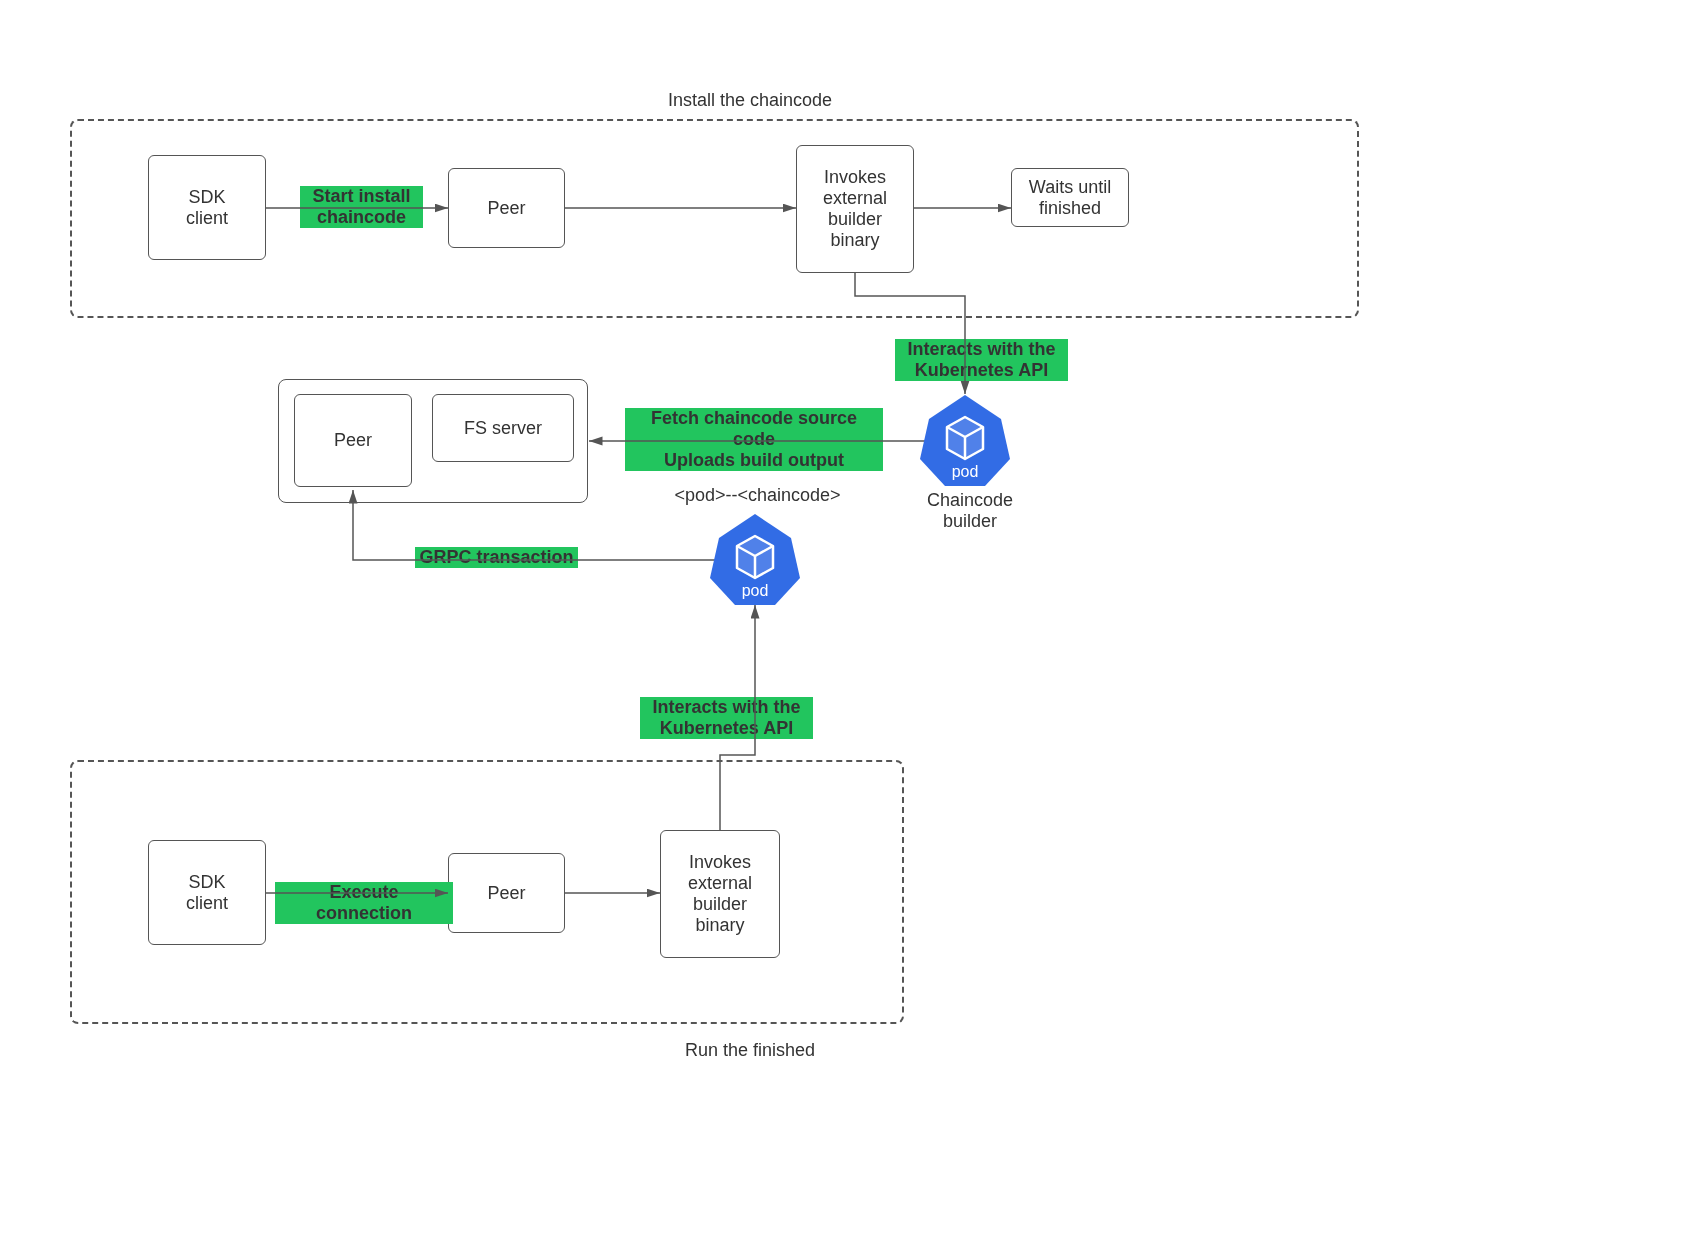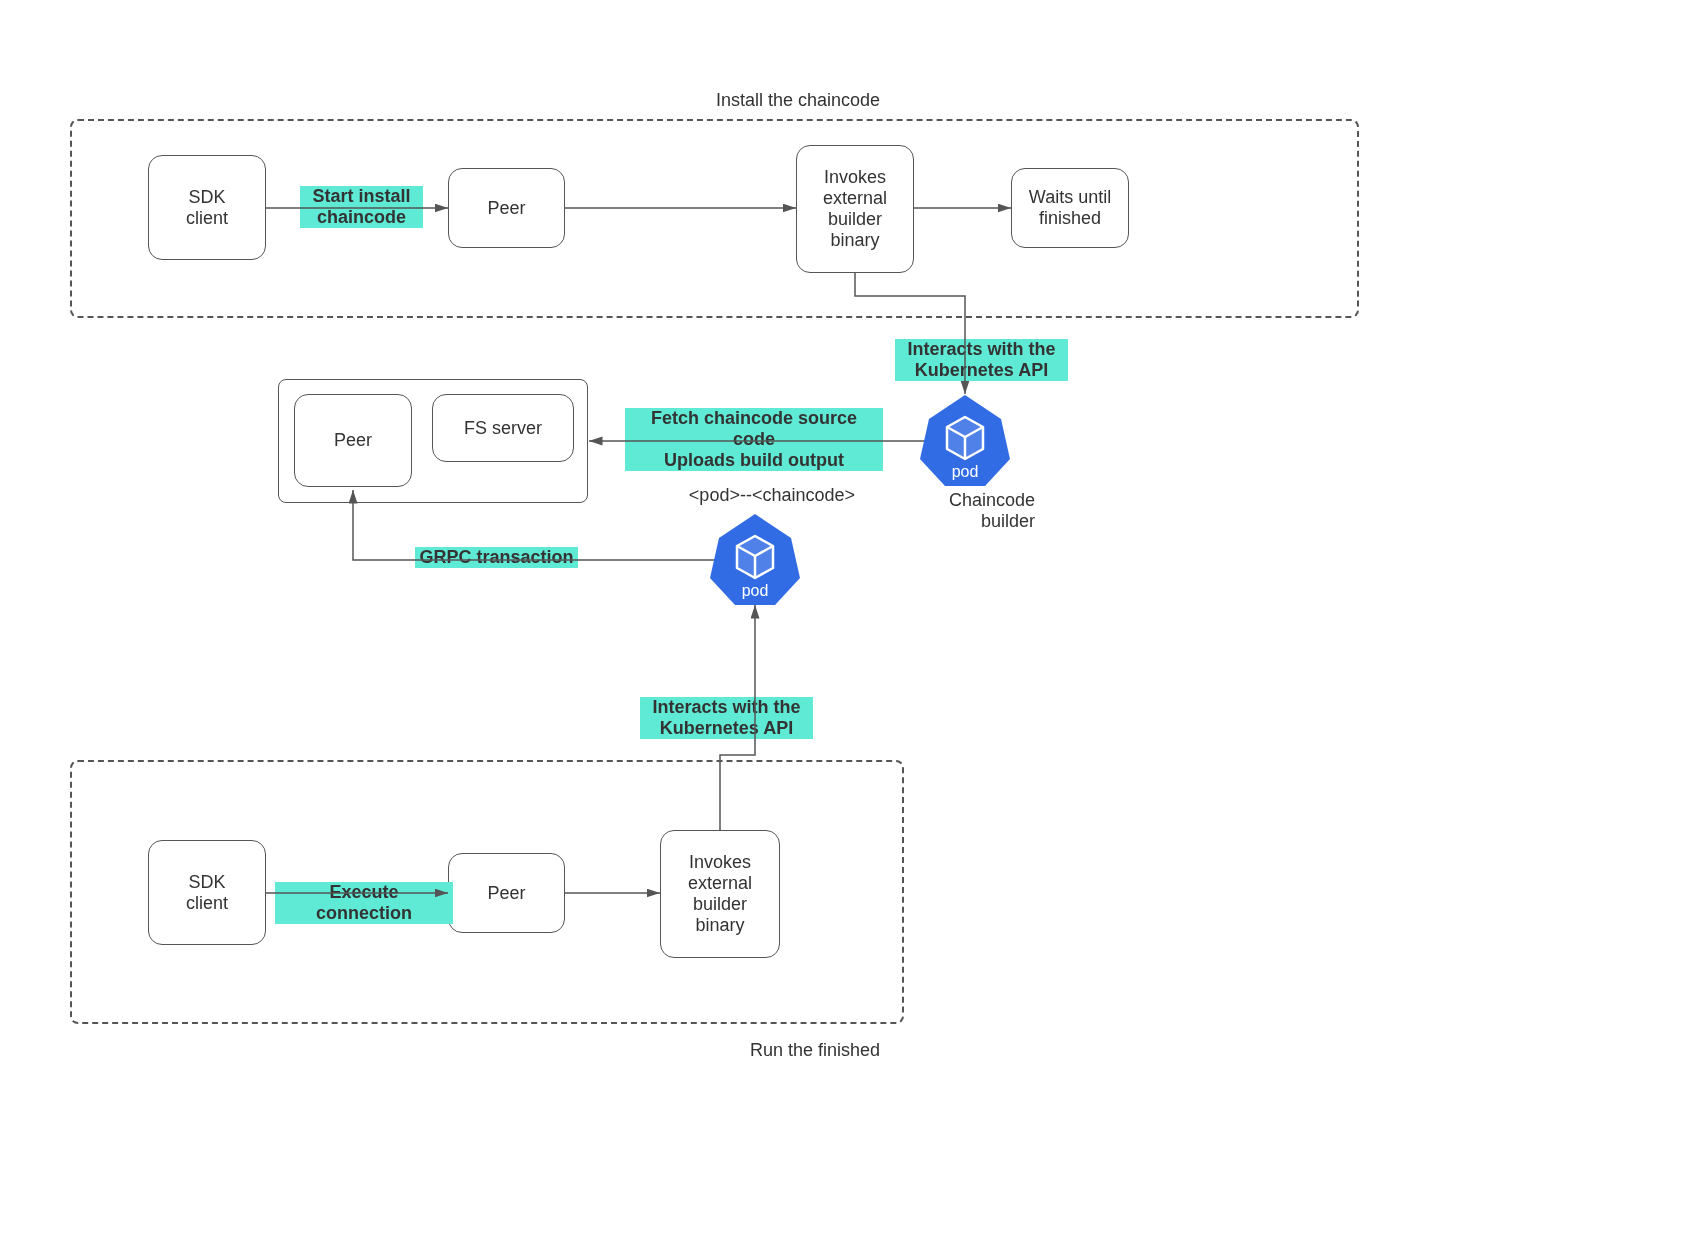--- a/index.html
+++ b/index.html
@@ -1,20 +1,20 @@
 <!DOCTYPE html>
 <html><head>
 <meta charset="utf-8">
 <style>
   html,body{margin:0;padding:0;width:1700px;height:1260px;font-family:Arial,Helvetica,sans-serif;font-size:18px;color:#333;background:#fff}
   .canvas{position:relative;width:1700px;height:1260px}
-  .box{position:absolute;border:1.5px solid #555;border-radius:14px;background:#fff;display:flex;align-items:center;justify-content:center;text-align:center;padding:6px;box-sizing:border-box}
+  .box{position:absolute;border:1.5px solid #555;border-radius:6px;background:#fff;display:flex;align-items:center;justify-content:center;text-align:center;padding:6px;box-sizing:border-box}
   .dashed{position:absolute;border:2px dashed #555;border-radius:8px}
-  .plain{position:absolute;text-align:right}
-  .edge-label{position:absolute;font-weight:700;text-align:center;background:#5eead4;padding:0 4px}
+  .plain{position:absolute;text-align:center}
+  .edge-label{position:absolute;font-weight:700;text-align:center;background:#22c55e;padding:0 4px}
   svg{position:absolute;left:0;top:0;overflow:visible}
   .arrow{stroke:#555;stroke-width:1.5;fill:none}
   .arrowhead{fill:#555}
   .pod-label{fill:#fff;font-size:16px;text-anchor:middle;font-family:Arial}
 </style>
 </head>
 <body>
 
 <div class="canvas">
 
@@ -29,21 +29,21 @@
     </div>
   <div class="box" style="left:448px;top:168px;width:117px;height:80px">
       <span>Peer</span>
     </div>
   <div class="box" style="left:796px;top:145px;width:118px;height:128px">
       <span style="white-space:pre-line">Invokes
 external
 builder
 binary</span>
     </div>
-  <div class="box" style="left:1011px;top:168px;width:118px;height:80px">
+  <div class="box" style="left:1011px;top:168px;width:118px;height:59px">
       <span style="white-space:pre-line">Waits until
 finished</span>
     </div>
 
   <div class="box" style="left:278px;top:379px;width:310px;height:124px;border-radius:8px;padding:0"></div>
   <div class="box" style="left:294px;top:394px;width:118px;height:93px">
       <span>Peer</span>
     </div>
   <div class="box" style="left:432px;top:394px;width:142px;height:68px">
       <span>FS server</span>

